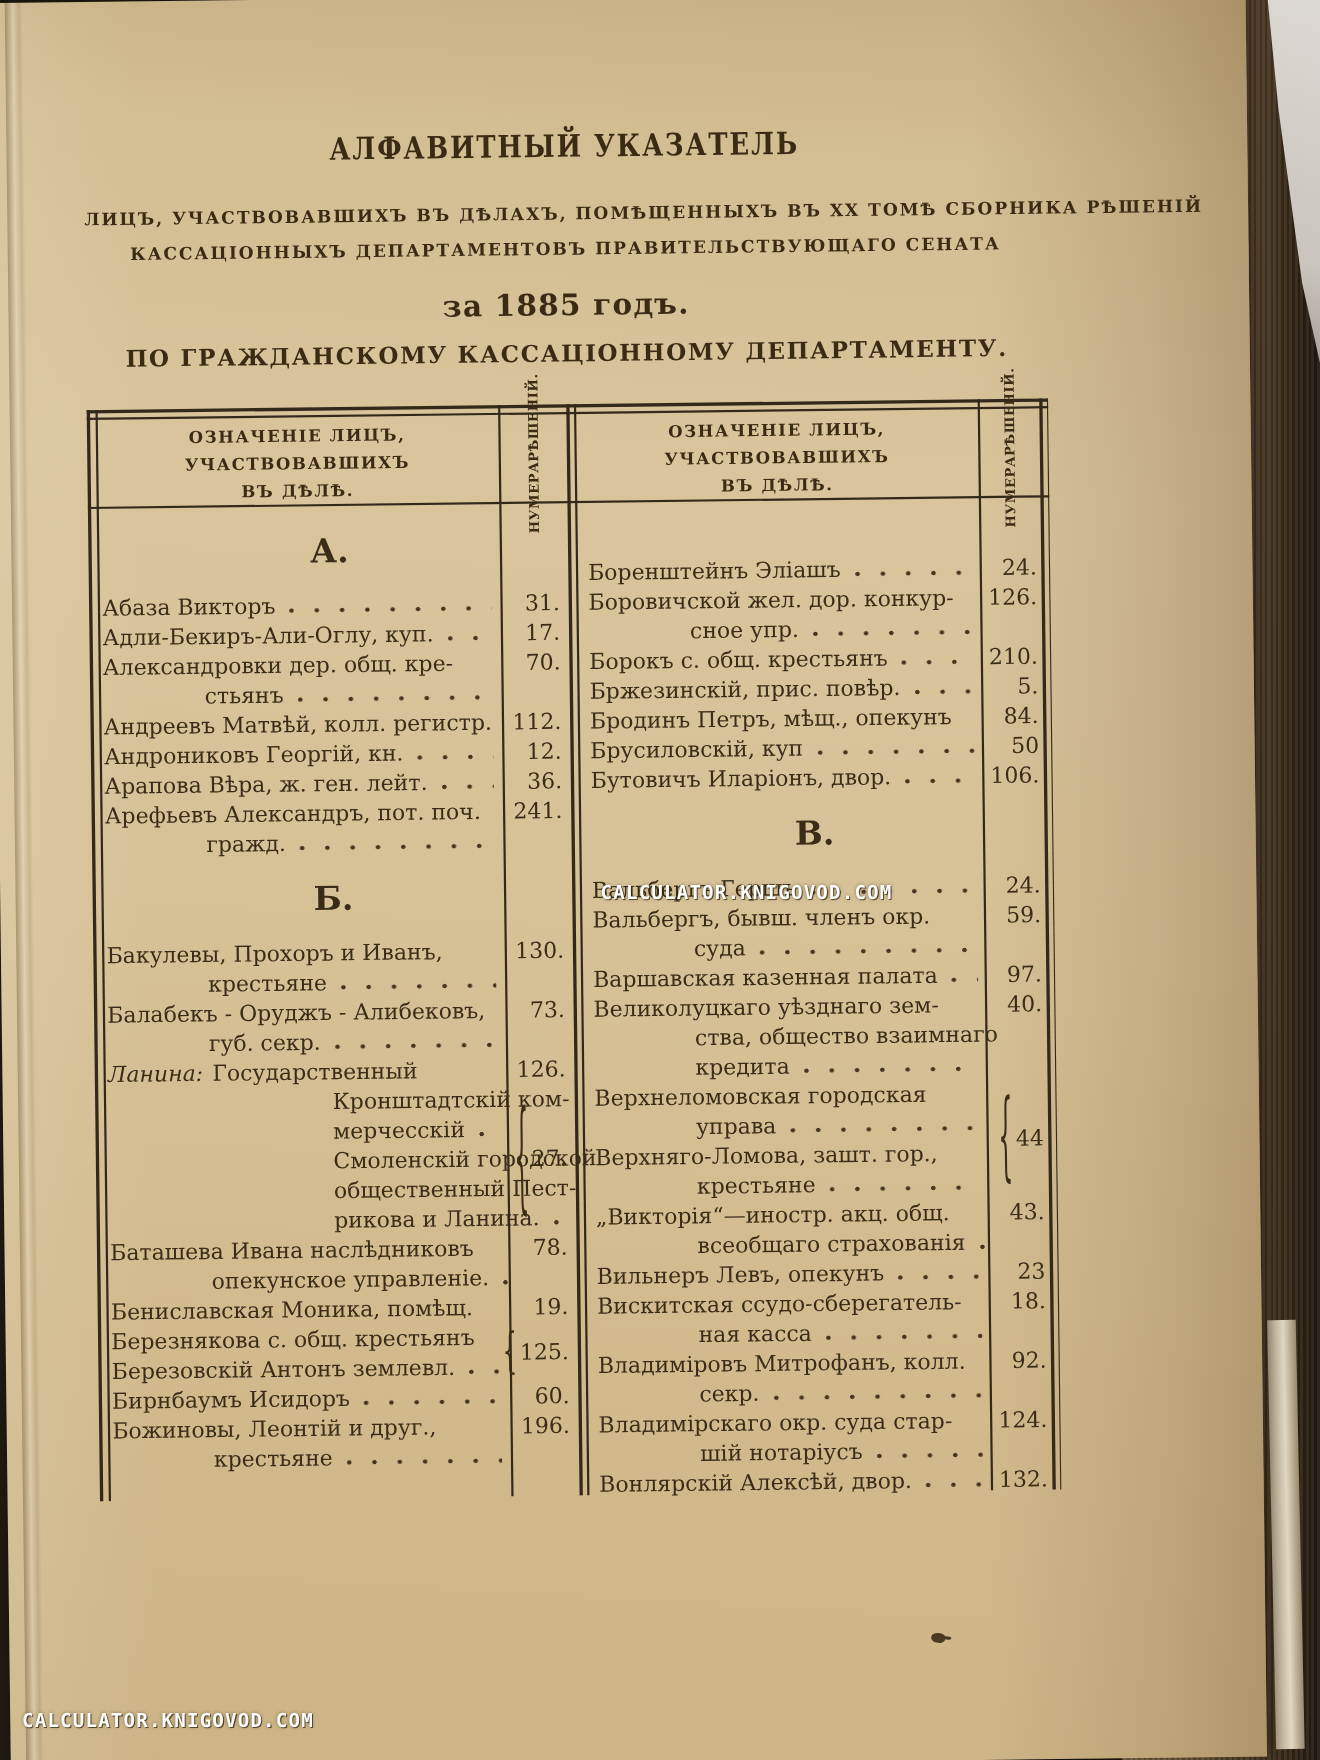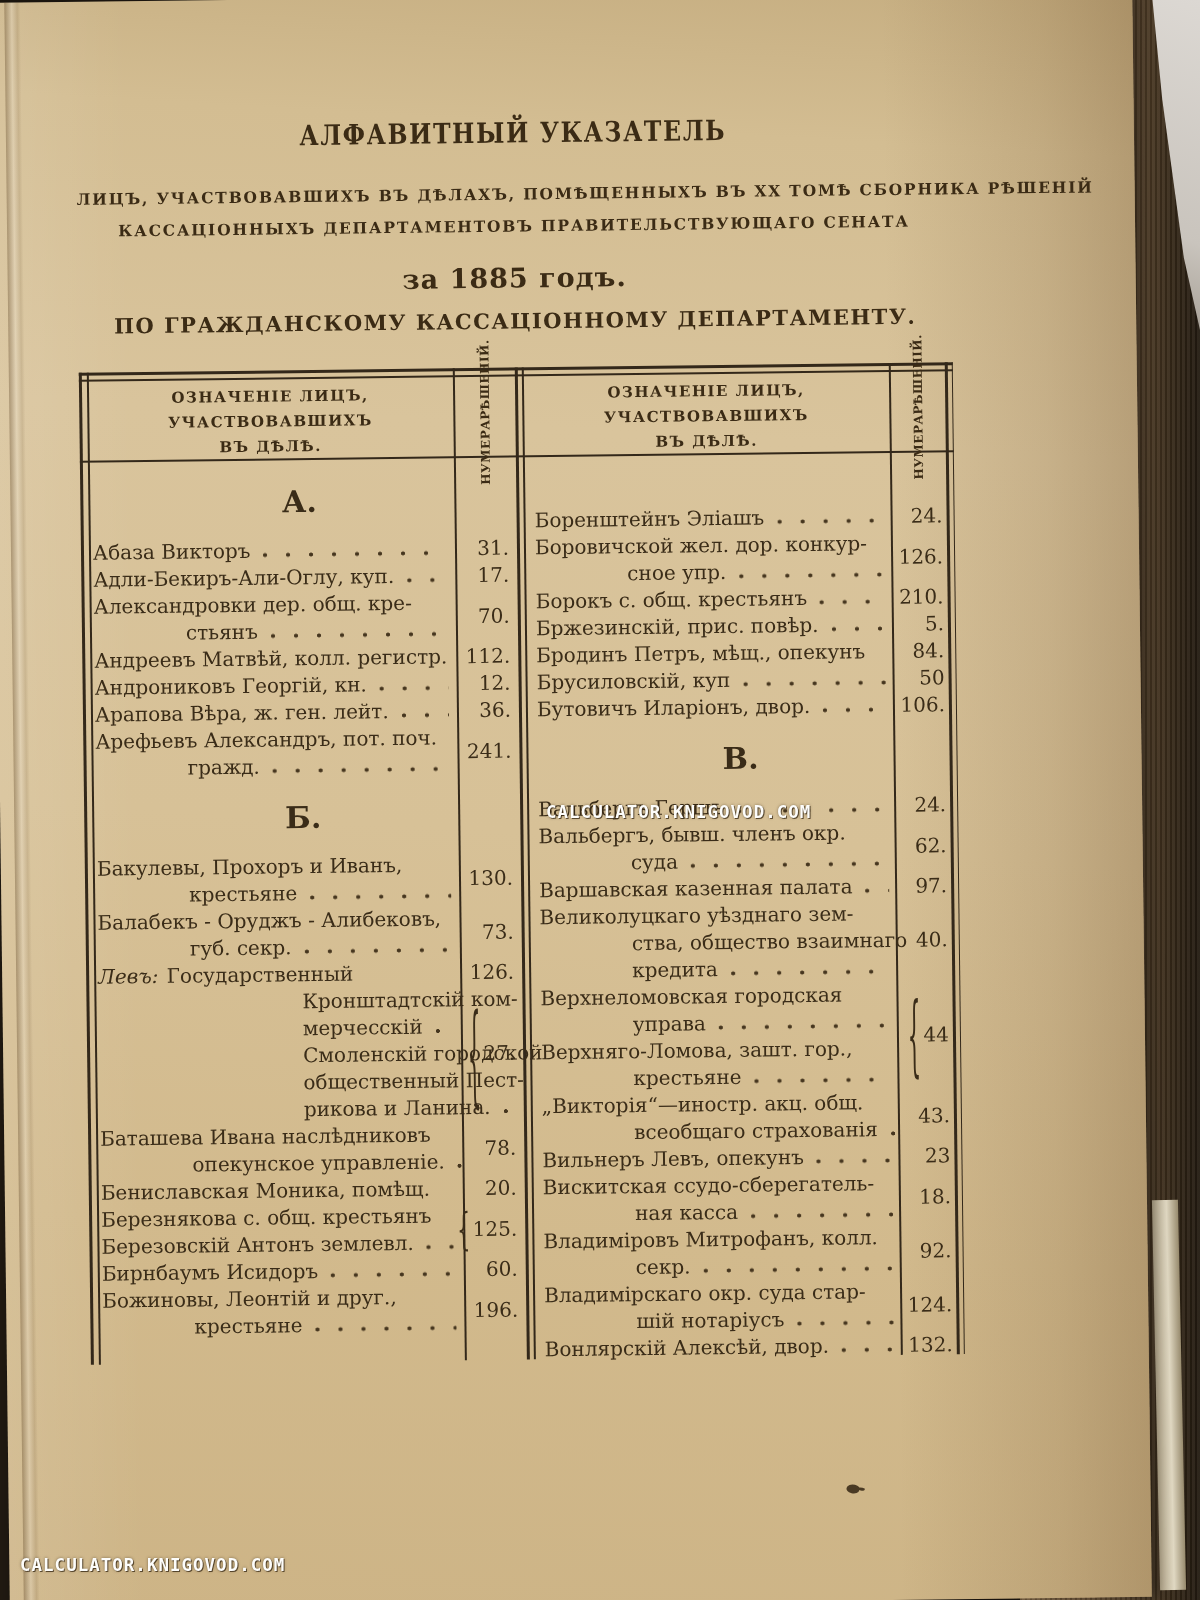--- a/index.html
+++ b/index.html
@@ -57,21 +57,21 @@
   .name{flex:1;min-width:0;}
   .line{display:flex;}
   .txt{line-height:27px;font-size:20px;white-space:nowrap;}
   .lead{margin-right:2px;}
   .ind0 .txt{padding-left:8px;}
   .ind1 .txt{padding-left:100px;}
   .ind2 .txt{padding-left:212px;}
   .dots{flex:1;min-width:14px;height:7px;align-self:flex-end;margin:0 6px 6px 12px;
     background-image:radial-gradient(circle at 3px 3.5px,#46361f 1.7px,rgba(0,0,0,0) 2.3px);
     background-size:23px 7px;background-repeat:repeat-x;}
-  .num{display:flex;justify-content:flex-end;align-items:center;padding-right:6px;}
+  .num{display:flex;justify-content:flex-end;align-items:flex-start;padding-right:6px;}
   .num.braced{align-items:center;}
   .num .n{font-size:20px;line-height:27px;white-space:nowrap;}
   .brace{font-size:26px;transform-origin:center;margin-right:1px;color:#3a2c18;}
 
   
   .watermark{position:absolute;font-family:"DejaVu Sans Mono",monospace;font-weight:bold;
     font-size:17.5px;letter-spacing:1px;color:#fdfdfb;
     text-shadow:1px 1px 0 rgba(55,40,20,.75),0 0 3px rgba(55,40,20,.55);white-space:nowrap;}
   #wm1{left:546px;top:802px;}
   #wm2{left:20px;top:1555px;}
@@ -236,21 +236,21 @@
               <span class="dots"></span>
             </div>
           </div>
           <div class="num">
             <span class="n">73.</span>
           </div>
         </div>
         <div class="row">
           <div class="name">
             <div class="line ind0">
-              <span class="txt"><i class="lead">Левъ:</i> Государственный</span>
+              <span class="txt"><i class="lead">Ланина:</i> Государственный</span>
             </div>
           </div>
           <div class="num">
             <span class="n">126.</span>
           </div>
         </div>
         <div class="row">
           <div class="name">
             <div class="line ind2">
               <span class="txt">Кронштадтскій ком-</span>
@@ -289,21 +289,21 @@
             <span class="n">78.</span>
           </div>
         </div>
         <div class="row">
           <div class="name">
             <div class="line ind0">
               <span class="txt">Бениславская Моника, помѣщ.</span>
             </div>
           </div>
           <div class="num">
-            <span class="n">20.</span>
+            <span class="n">19.</span>
           </div>
         </div>
         <div class="row">
           <div class="name">
             <div class="line ind0">
               <span class="txt">Березнякова с. общ. крестьянъ</span>
             </div>
             <div class="line ind0">
               <span class="txt">Березовскій Антонъ землевл.</span>
               <span class="dots"></span>
@@ -436,21 +436,21 @@
           <div class="name">
             <div class="line ind0">
               <span class="txt">Вальбергъ, бывш. членъ окр.</span>
             </div>
             <div class="line ind1">
               <span class="txt">суда</span>
               <span class="dots"></span>
             </div>
           </div>
           <div class="num">
-            <span class="n">62.</span>
+            <span class="n">59.</span>
           </div>
         </div>
         <div class="row">
           <div class="name">
             <div class="line ind0">
               <span class="txt">Варшавская казенная палата</span>
               <span class="dots"></span>
             </div>
           </div>
           <div class="num">

